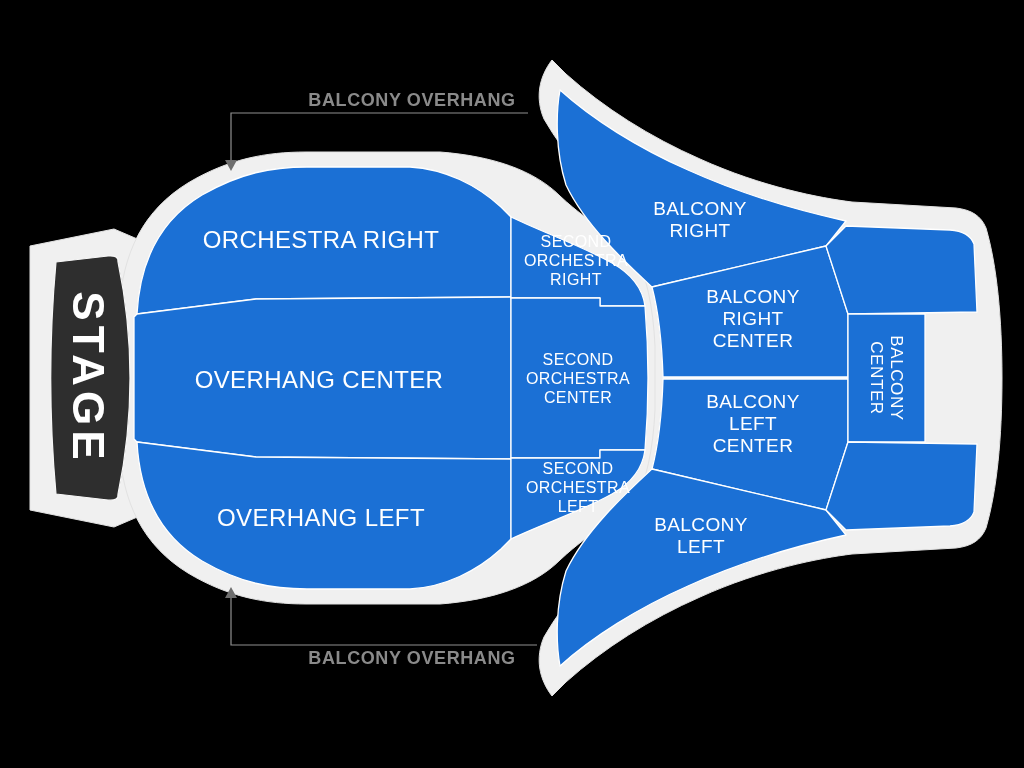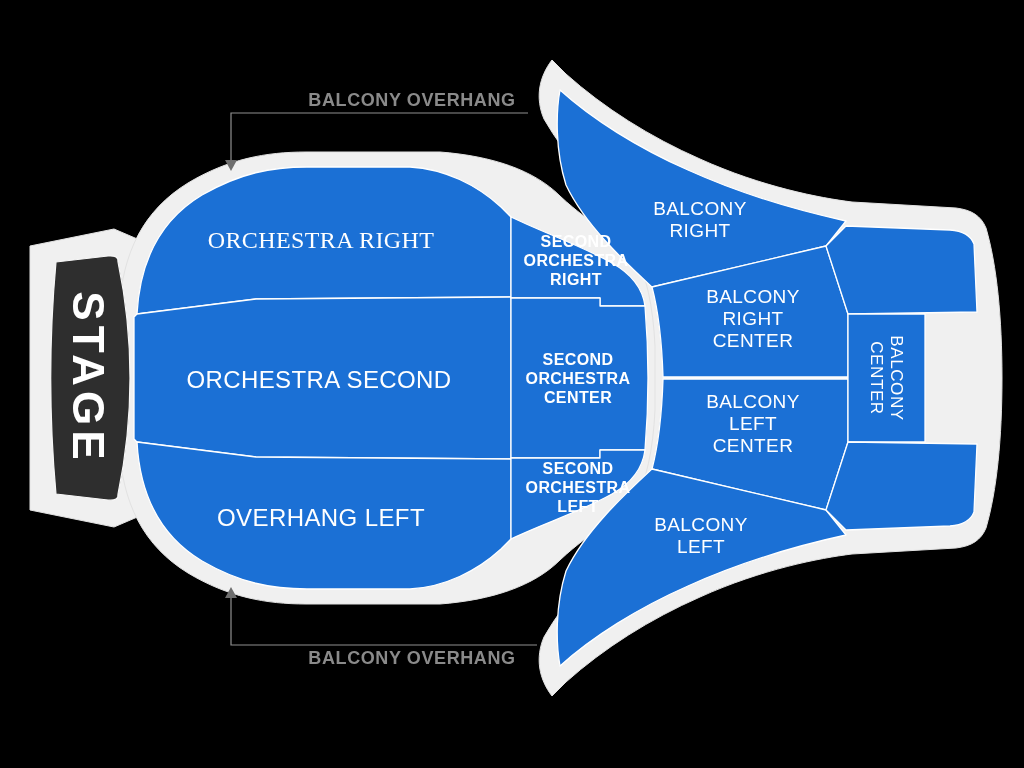--- a/index.html
+++ b/index.html
@@ -33,21 +33,21 @@
     position:absolute;
     transform:translate(-50%,-50%);
     color:var(--section_text);
     text-align:center;
     white-space:pre-line;
     pointer-events:none;
     letter-spacing:.4px;
   }
   .label.rot{transform:translate(-50%,-50%) rotate(90deg);}
   .sz-orch{font-size:24px;line-height:26px;}
-  .sz-so{font-size:16px;line-height:19px;font-weight:bold;}
+  .sz-so{font-size:16px;line-height:19px;}
   .sz-bal{font-size:19px;line-height:22px;}
   .sz-bc{font-size:17px;line-height:20px;letter-spacing:.6px;}
   .sz-stage{font-size:44px;font-weight:bold;letter-spacing:5px;color:var(--stage_text);}
   .sz-oh{font-size:18px;font-weight:bold;color:var(--annotation_text);letter-spacing:.6px;margin-left:25px;}
 </style>
 </head>
 <body>
 
 <div id="map">
   <svg width="1024" height="768" viewBox="0 0 1024 768">
@@ -101,22 +101,22 @@
     <g>
       <path class="leader" d="M 528,113 L 231,113 L 231,161"></path>
       <path class="arrowhead" d="M 231,171 L 225,160 L 237,160 Z"></path>
       <path class="leader" d="M 537,645 L 231,645 L 231,597"></path>
       <path class="arrowhead" d="M 231,587 L 225,598 L 237,598 Z"></path>
     </g>
   </svg>
 
   <div class="label rot sz-stage" style="left:88px;top:378px;">STAGE</div>
 
-  <div class="label sz-orch" style="left:321px;top:240px;font-family:Liberation Serif, serif;">ORCHESTRA RIGHT</div>
-  <div class="label sz-orch" style="left:319px;top:380px;">ORCHESTRA SECOND</div>
+  <div class="label sz-orch" style="left:321px;top:240px;">ORCHESTRA RIGHT</div>
+  <div class="label sz-orch" style="left:319px;top:380px;">OVERHANG CENTER</div>
   <div class="label sz-orch" style="left:321px;top:518px;">OVERHANG LEFT</div>
 
   <div class="label sz-so" style="left:576px;top:260px;">SECOND
 ORCHESTRA
 RIGHT</div>
   <div class="label sz-so" style="left:578px;top:378px;">SECOND
 ORCHESTRA
 CENTER</div>
   <div class="label sz-so" style="left:578px;top:487px;">SECOND
 ORCHESTRA

